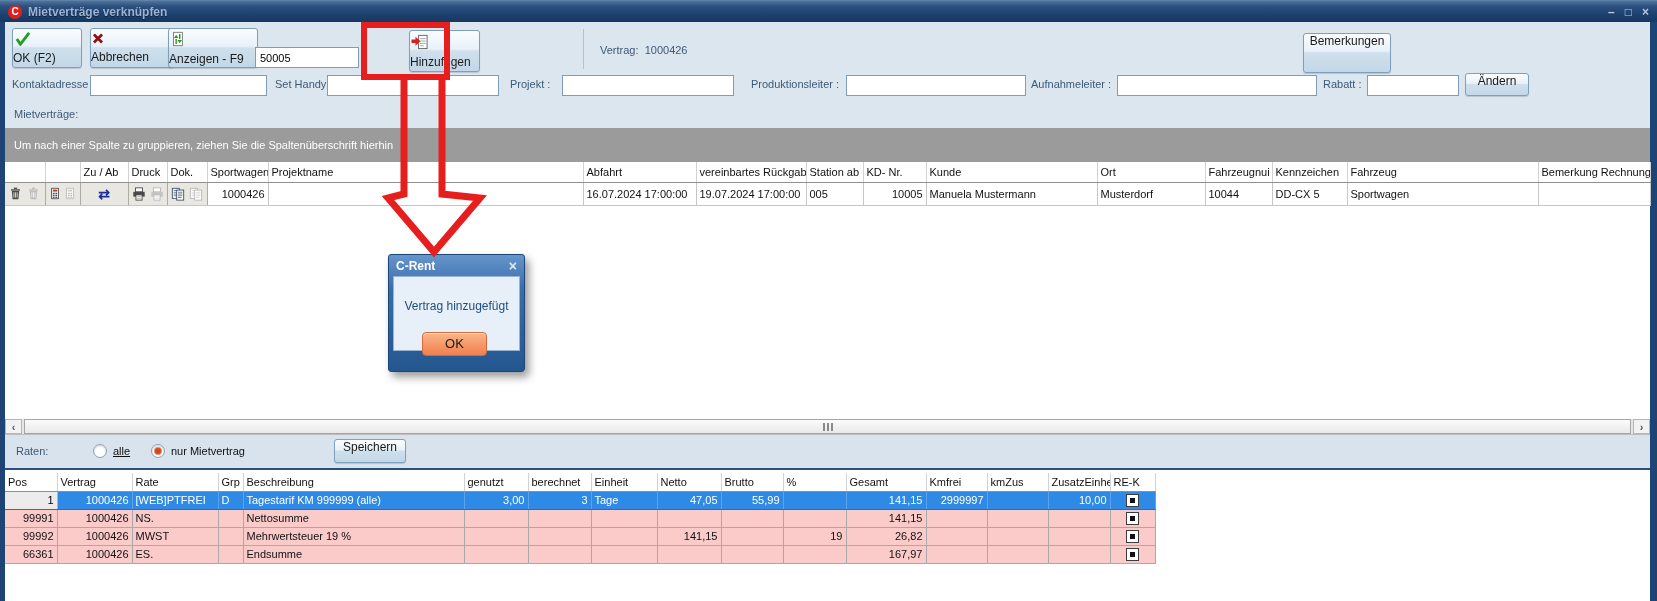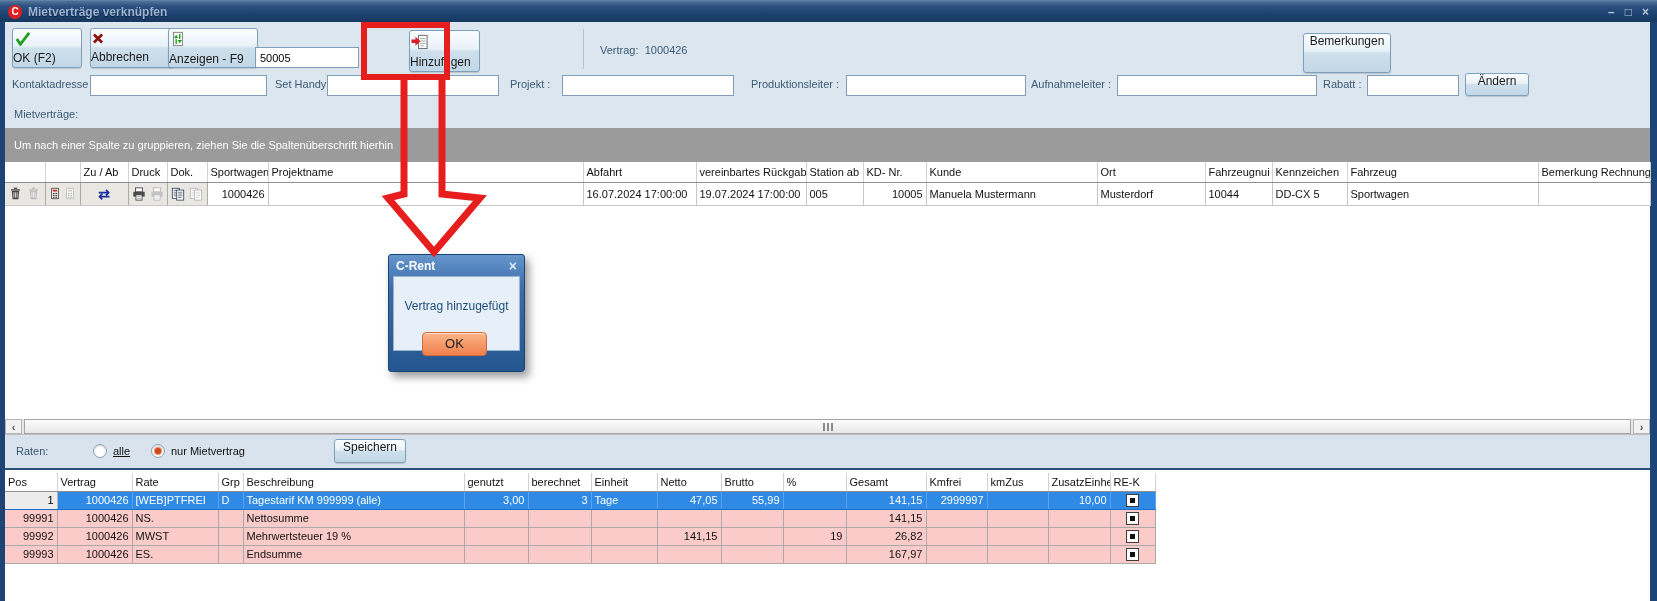--- a/index.html
+++ b/index.html
@@ -454,21 +454,21 @@
           <td class="r"></td>
           <td class="r"></td>
           <td class="r"></td>
           <td>
                 <span class="cbx">
                   <i></i>
                 </span>
               </td>
         </tr>
         <tr class="row-pink" style="height:18px;">
-          <td class="r">99993</td>
+          <td class="r">66361</td>
           <td class="r">1000426</td>
           <td>ES.</td>
           <td></td>
           <td>Endsumme</td>
           <td class="r"></td>
           <td class="r"></td>
           <td></td>
           <td class="r"></td>
           <td class="r"></td>
           <td class="r"></td>

